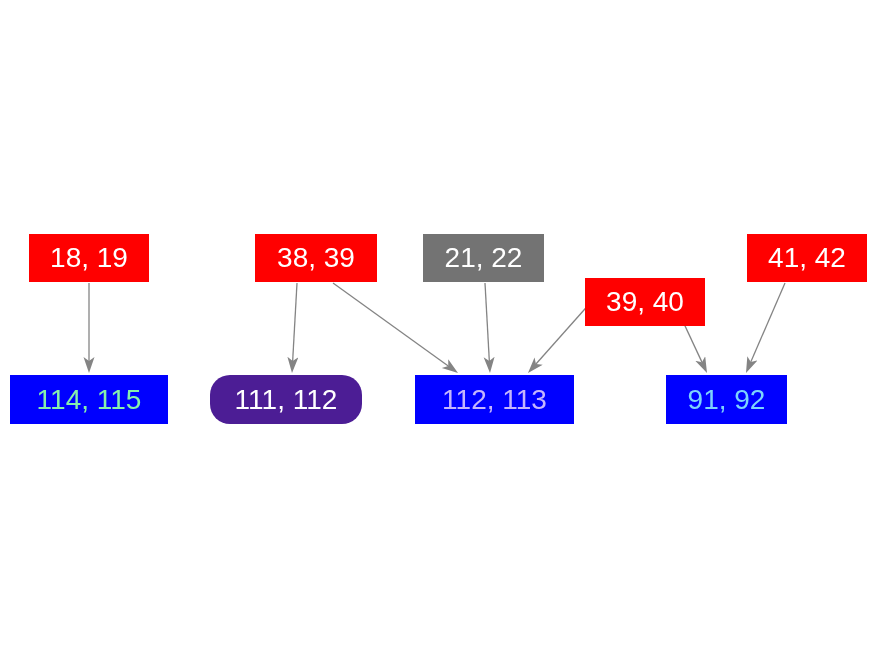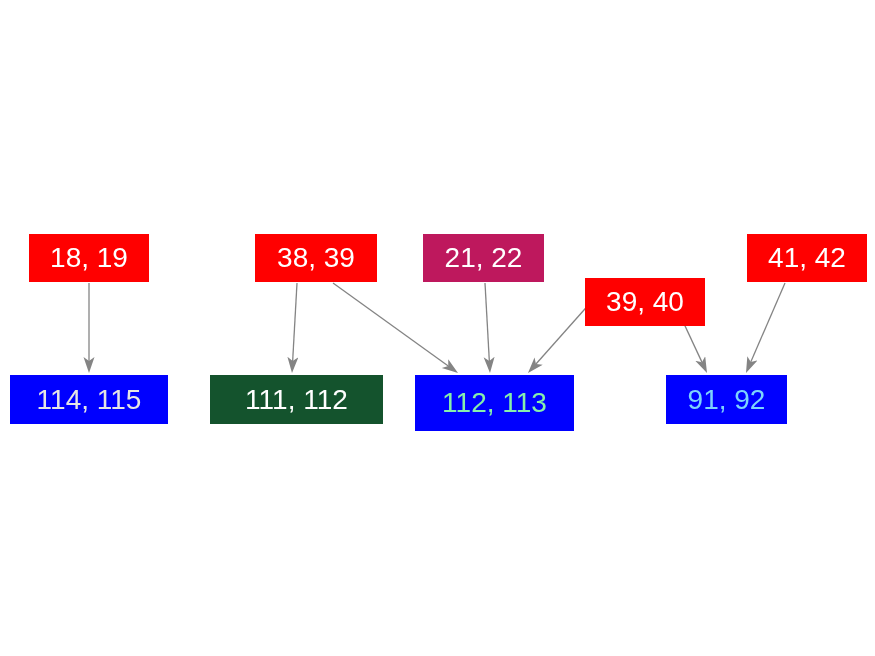--- a/index.html
+++ b/index.html
@@ -57,35 +57,35 @@
         <line x1="785" y1="283" x2="750.7712892516116" y2="361.9893324962809" stroke="#848484" stroke-width="1.3" marker-end="url(#arrowhead)"></line>
       </g>
   </svg>
   <div id="node-group">
       <div class="graph-node" style="left: 29px; top: 234px; width: 120px; height: 48px; background: rgb(255, 0, 0); color: rgb(255, 255, 255);">
         <span>18, 19</span>
       </div>
       <div class="graph-node" style="left: 239px; top: 234px; width: 122px; height: 48px; background: rgb(255, 0, 0); color: rgb(255, 255, 255); margin-left: 16px;">
         <span>38, 39</span>
       </div>
-      <div class="graph-node" style="left: 423px; top: 234px; width: 121px; height: 48px; background: #be185d; color: rgb(255, 255, 255);">
+      <div class="graph-node" style="left: 423px; top: 234px; width: 121px; height: 48px; background: #737373; color: rgb(255, 255, 255);">
         <span>21, 22</span>
       </div>
       <div class="graph-node" style="left: 585px; top: 234px; width: 120px; height: 48px; background: rgb(255, 0, 0); color: rgb(255, 255, 255); margin-top: 44px;">
         <span>39, 40</span>
       </div>
       <div class="graph-node" style="left: 747px; top: 234px; width: 120px; height: 48px; background: rgb(255, 0, 0); color: rgb(255, 255, 255);">
         <span>41, 42</span>
       </div>
-      <div class="graph-node" style="left: 10px; top: 375px; width: 158px; height: 49px; background: rgb(0, 0, 255); color: #e5e5e5;">
+      <div class="graph-node" style="left: 10px; top: 375px; width: 158px; height: 49px; background: rgb(0, 0, 255); color: #86efac;">
         <span>114, 115</span>
       </div>
-      <div class="graph-node" style="left: 210px; top: 375px; width: 173px; height: 49px; background: #14532d; color: rgb(255, 255, 255);">
+      <div class="graph-node" style="left: 210px; top: 375px; width: 152px; height: 49px; background: #4c1d95; color: rgb(255, 255, 255); border-radius: 20px;">
         <span>111, 112</span>
       </div>
-      <div class="graph-node" style="left: 415px; top: 375px; width: 159px; height: 56px; background: rgb(0, 0, 255); color: #86efac; align-items: center;">
+      <div class="graph-node" style="left: 415px; top: 375px; width: 159px; height: 49px; background: rgb(0, 0, 255); color: #c4b5fd; align-items: center;">
         <span>112, 113</span>
       </div>
       <div class="graph-node" style="left: 666px; top: 375px; width: 121px; height: 49px; background: rgb(0, 0, 255); color: #7dd3fc;">
         <span>91, 92</span>
       </div>
     </div>
 </div>
 
 </body></html>

